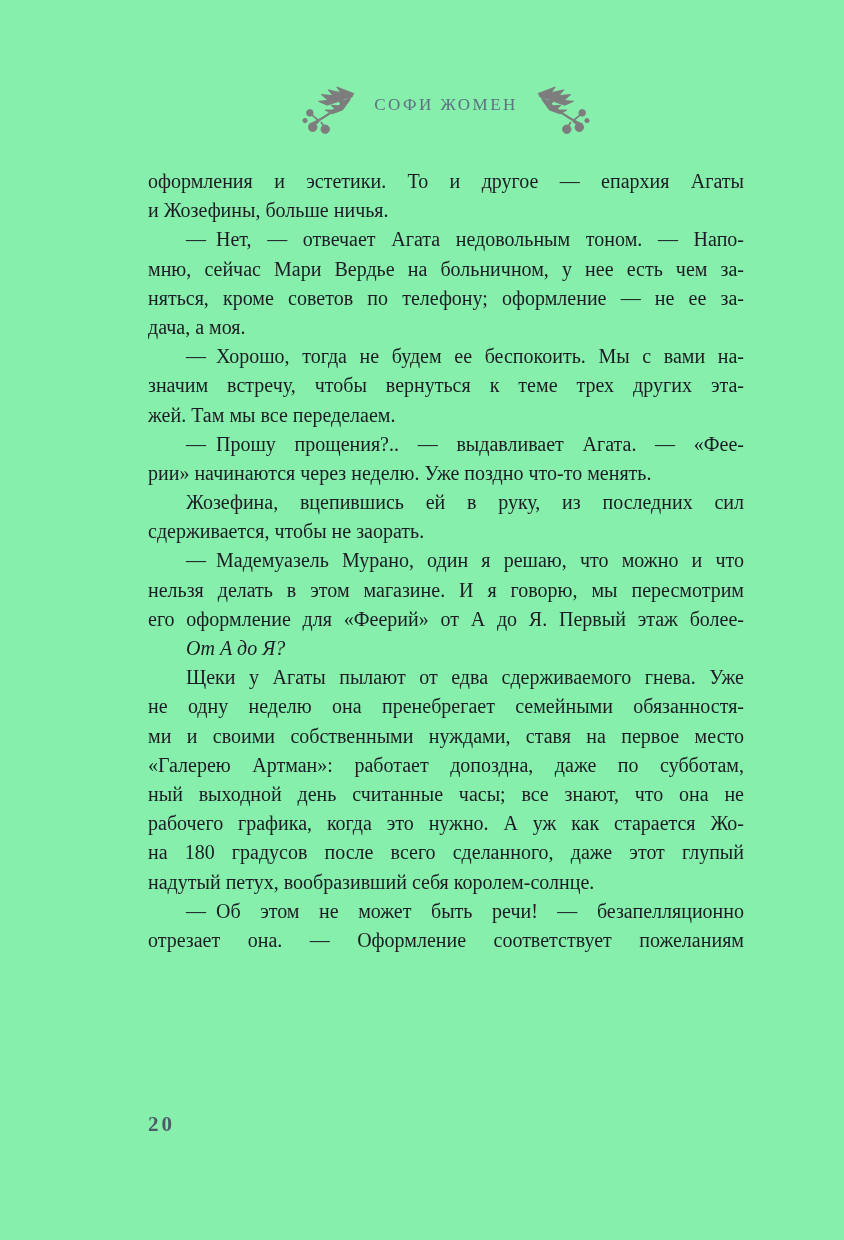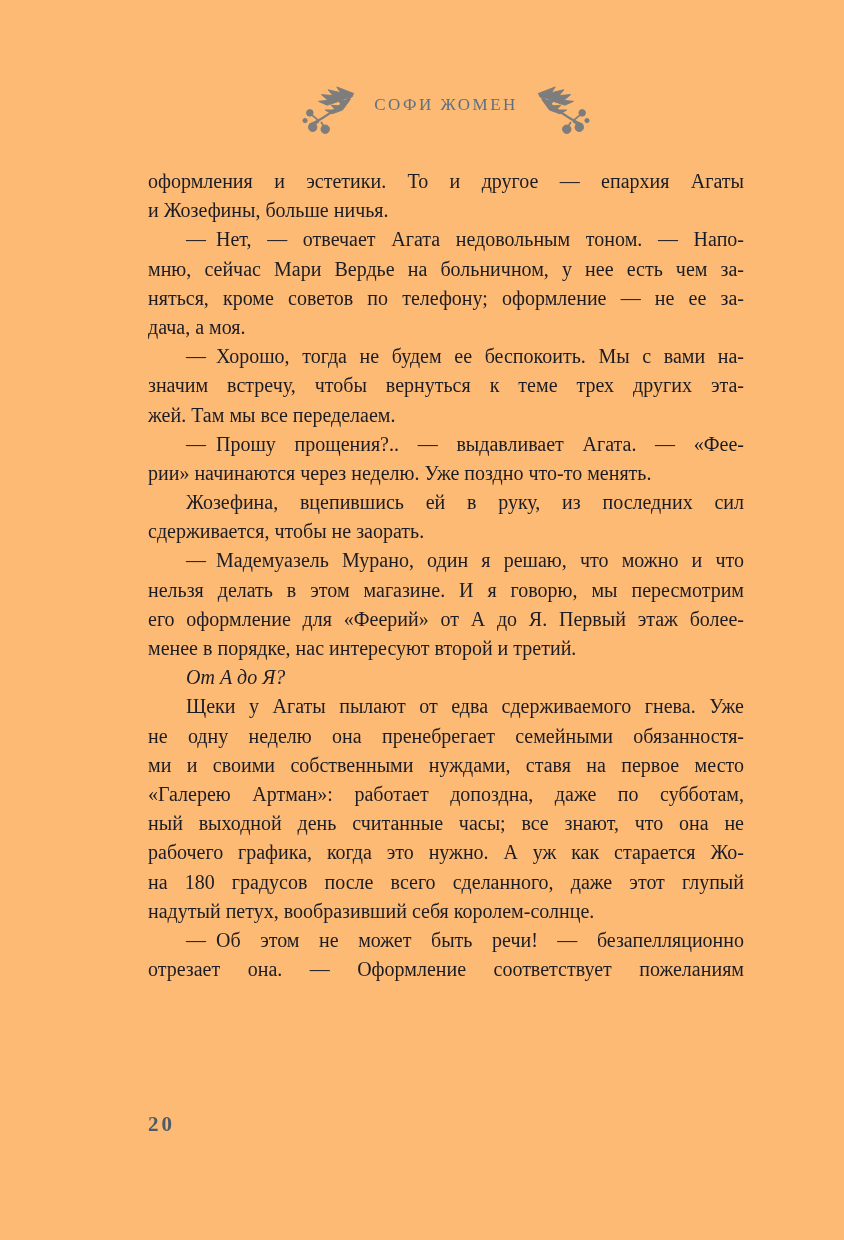--- a/index.html
+++ b/index.html
@@ -4,21 +4,21 @@
 <style>
   html, body {
     margin: 0;
     padding: 0;
     background: #ffffff;
   }
   #page {
     position: relative;
     width: 844px;
     height: 1240px;
-    background: #fdba74;
+    background: #86efac;
     overflow: hidden;
     font-family: "Liberation Serif", "DejaVu Serif", serif;
   }
   
   #running-head {
     position: absolute;
     left: 148px;
     top: 84px;
     width: 596px;
     height: 52px;
@@ -116,21 +116,20 @@
       <div class="line indent">— Хорошо, тогда не будем ее беспокоить. Мы с вами на-</div>
       <div class="line">значим встречу, чтобы вернуться к теме трех других эта-</div>
       <div class="line no-just">жей. Там мы все переделаем.</div>
       <div class="line indent">— Прошу прощения?.. — выдавливает Агата. — «Фее-</div>
       <div class="line no-just">рии» начинаются через неделю. Уже поздно что-то менять.</div>
       <div class="line indent">Жозефина, вцепившись ей в руку, из последних сил</div>
       <div class="line no-just">сдерживается, чтобы не заорать.</div>
       <div class="line indent">— Мадемуазель Мурано, один я решаю, что можно и что</div>
       <div class="line">нельзя делать в этом магазине. И я говорю, мы пересмотрим</div>
       <div class="line">его оформление для «Феерий» от А до Я. Первый этаж более-</div>
-      <div class="line no-just">менее в порядке, нас интересуют второй и третий.</div>
       <div class="line indent italic no-just">От А до Я?</div>
       <div class="line indent">Щеки у Агаты пылают от едва сдерживаемого гнева. Уже</div>
       <div class="line">не одну неделю она пренебрегает семейными обязанностя-</div>
       <div class="line">ми и своими собственными нуждами, ставя на первое место</div>
       <div class="line">«Галерею Артман»: работает допоздна, даже по субботам,</div>
       <div class="line">ный выходной день считанные часы; все знают, что она не</div>
       <div class="line">рабочего графика, когда это нужно. А уж как старается Жо-</div>
       <div class="line">на 180 градусов после всего сделанного, даже этот глупый</div>
       <div class="line no-just">надутый петух, вообразивший себя королем-солнце.</div>
       <div class="line indent">— Об этом не может быть речи! — безапелляционно</div>

